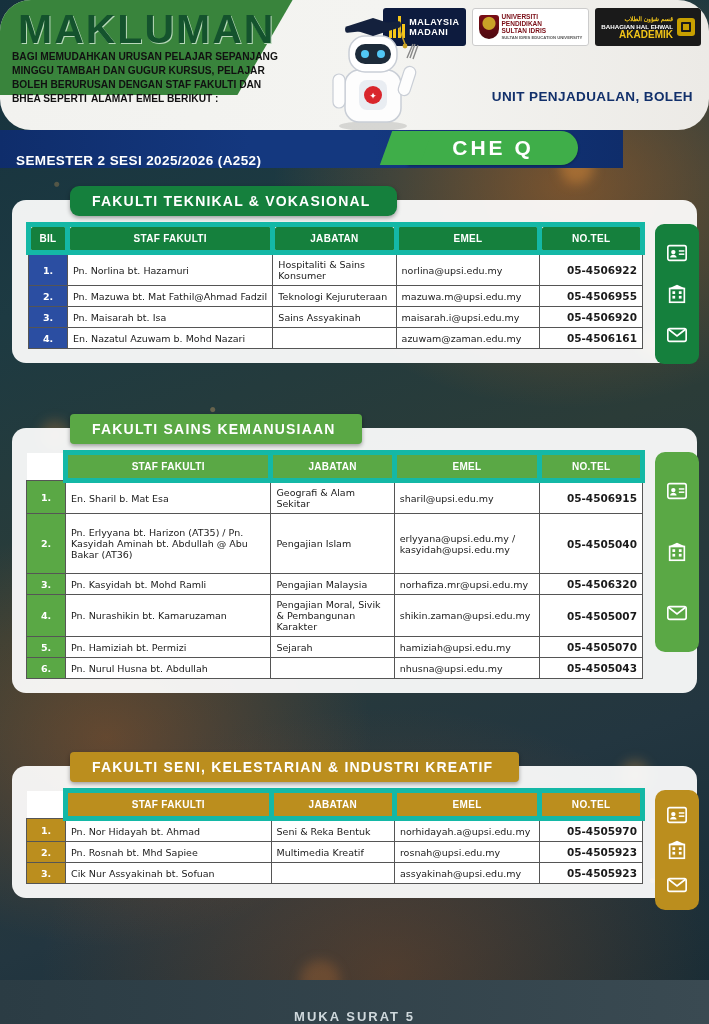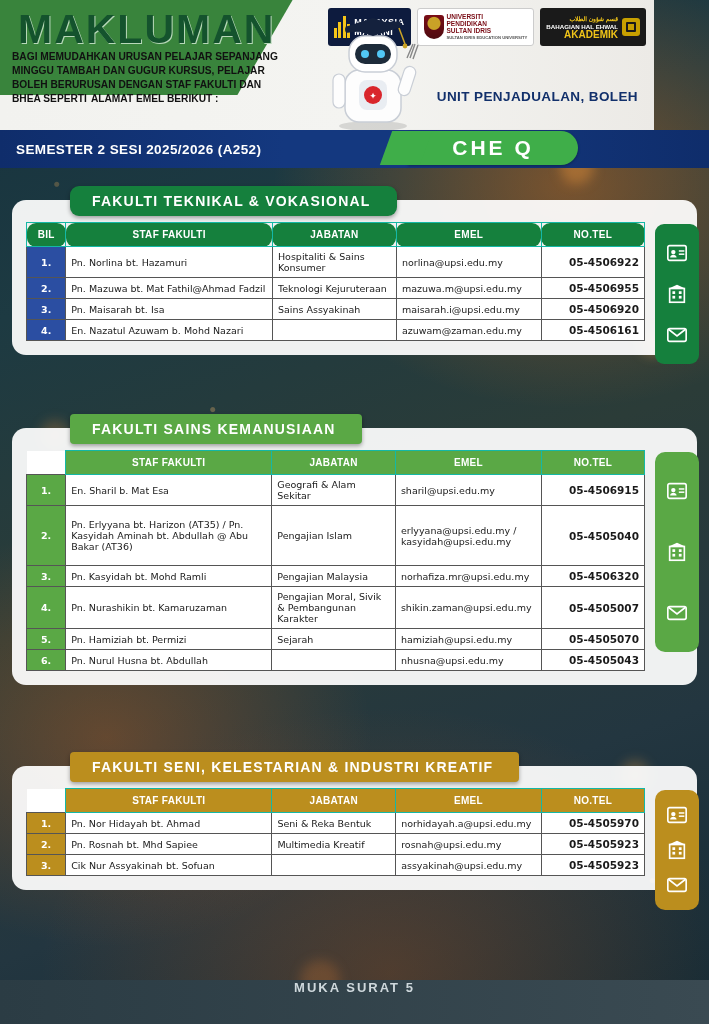--- a/index.html
+++ b/index.html
@@ -23,23 +23,24 @@
       radial-gradient(ellipse 420px 320px at 80% 18%, rgba(255,120,20,0.40), transparent 70%),
       radial-gradient(ellipse 380px 300px at 15% 72%, rgba(255,110,20,0.28), transparent 70%),
       radial-gradient(ellipse 500px 380px at 55% 95%, rgba(200,90,20,0.30), transparent 70%),
       linear-gradient(160deg, #16313d 0%, #1d3a42 25%, #2b3c38 50%, #233640 75%, #132a35 100%);
   }
   .bg-blobs { position:absolute; inset:0; }
   .blob { position:absolute; border-radius:50%; filter: blur(6px); }
 
   
   .header {
-    position: absolute; top: 0; left: 0; width: 654px; height: 130px;
+    position: absolute; top: 0; left: 0; width: 709px; height: 130px;
     background: linear-gradient(90deg,#f2f2ef 0%, #f4f4f1 55%, #eceae6 100%);
     overflow: hidden;
+    border-radius: 31px;
   }
   .header-green {
     position:absolute; left:-20px; top:-30px; width: 330px; height: 125px;
     background:#2e7d32; border-radius: 0 0 60px 0;
     clip-path: polygon(0 0, 100% 0, 78% 100%, 0 100%);
     opacity: .95;
   }
   .makluman {
     position:absolute; left: 18px; top: 6px;
     font-size: 41px; font-weight: bold; letter-spacing: 2px;
@@ -70,23 +71,23 @@
   .unit-label {
     position:absolute; right: 16px; bottom: 26px;
     font-size: 13.5px; font-weight: bold; color:#12306b; letter-spacing:.4px;
   }
   .stripe-wrap{position:absolute; right:170px; bottom:20px; display:flex;}
   
   .robot { position:absolute; left: 315px; top: 14px; width: 120px; height: 118px; }
 
   
   .sem-bar {
-    position:absolute; top: 130px; left:0; width: 709px; height: 38px;
+    position:absolute; top: 130px; left:0; width: 623px; height: 38px;
     background: linear-gradient(90deg,#0f2d6b 0%, #14387f 40%, #14387f 60%, #0f2d6b 100%);
-    display:flex; align-items:center;
+    display:flex; align-items:flex-end;
   }
   .sem-bar .txt { color:#fff; font-weight:bold; font-size: 13.5px; margin-left: 16px; letter-spacing:.4px;}
   .cheq {
     position:absolute; left: 408px; top: 131px; width: 170px; height: 34px;
     background:#3fae49; border-radius: 0 17px 17px 0;
     display:flex; align-items:center; justify-content:center;
     color:#fff; font-size: 21px; font-weight:bold; letter-spacing: 3px;
     box-shadow: 0 1px 3px rgba(0,0,0,.3);
   }
   .cheq::before{
@@ -110,21 +111,21 @@
     box-shadow: 0 2px 4px rgba(0,0,0,.35);
     z-index: 3;
   }
   .sec-title::after{
     content:""; position:absolute; right:-14px; top:0; width: 28px; height:30px;
     border-radius: 0 6px 6px 0; z-index:-1;
   }
   table { border-collapse: collapse; width: 100%; font-size: 9.6px; }
   th {
     color:#fff; font-weight:bold; font-size: 10px; padding: 6px 3px;
-    border: 1px solid #14b8a6; letter-spacing:.3px;
+    border: 5px solid #14b8a6; letter-spacing:.3px;
   }
   td {
     border: 1px solid #555; padding: 4px 5px; color:#1a1a1a;
     font-size: 9.5px; background: #fff; vertical-align: middle;
     font-family: "DejaVu Sans", sans-serif;
   }
   td.tel { font-weight: bold; text-align:right; font-size: 10.5px; }
   td.bil { text-align:center; font-weight:bold; width: 34px; }
   .side-icons {
     position:absolute; right: -2px; top: 0; width: 44px;
@@ -133,21 +134,21 @@
     padding: 8px 0;
   }
   .icon-sq { width: 24px; height: 24px; display:flex; align-items:center; justify-content:center; }
   .icon-sq svg { width: 22px; height: 22px; fill:#fff; }
 
   
   .footer {
     position:absolute; bottom:0; left:0; width:709px; height: 44px;
     background: linear-gradient(90deg,#2b3c44,#3a4a52);
     color:#cfd8dc; font-size: 13px; font-weight:bold; letter-spacing:2px;
-    display:flex; align-items:flex-start; justify-content:center;
+    display:flex; align-items:flex-end; justify-content:center;
   }
   .blue-hdr { background:#15803d;border-radius:9px; }
   .green-hdr { background:#5aa845; }
   .gold-hdr { background:#bb8e1e; }
 </style>
 </head>
 <body>
 
 <div class="bg"></div>
 <div class="bg-blobs">

